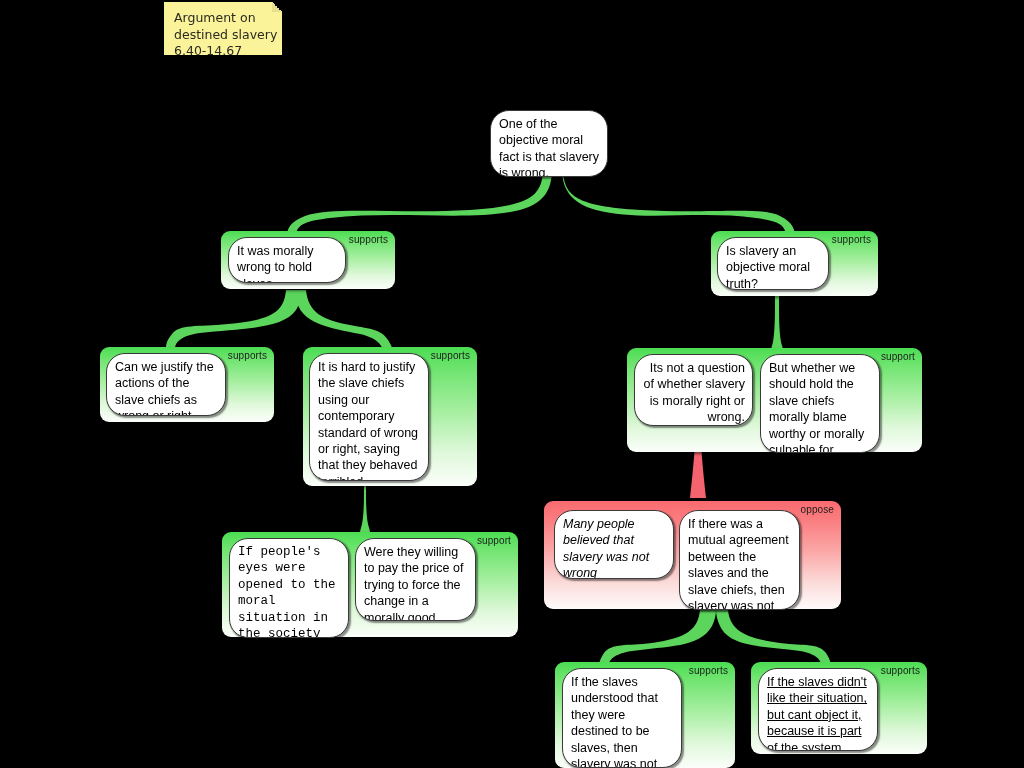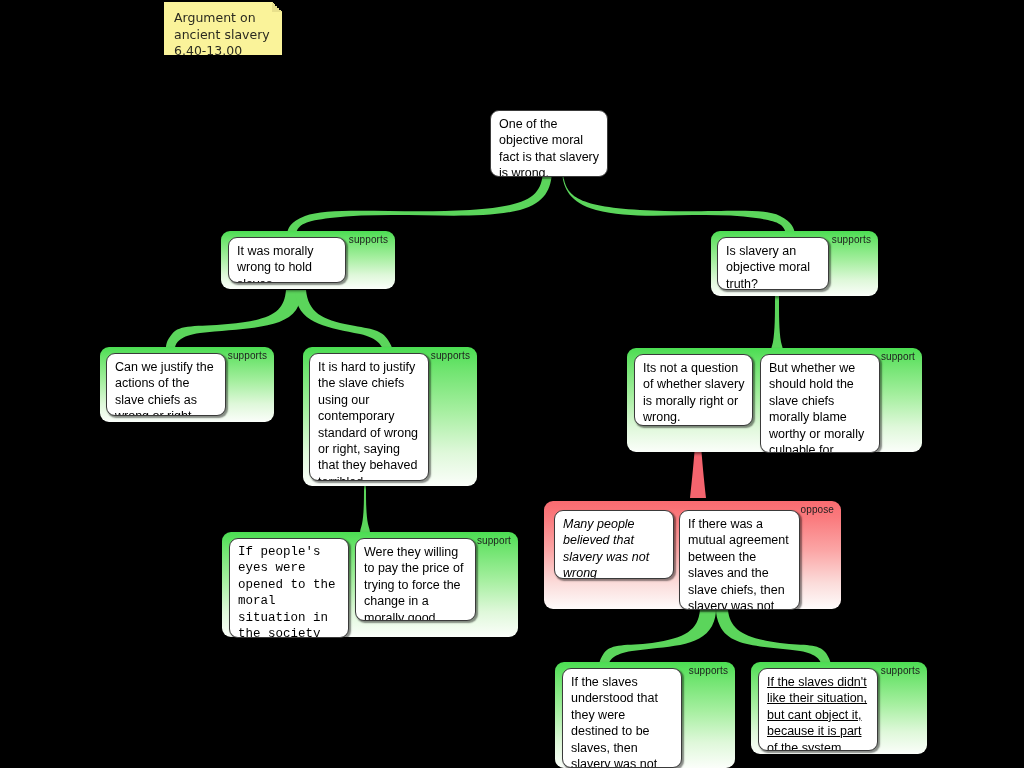--- a/index.html
+++ b/index.html
@@ -50,21 +50,21 @@
     color:#1d1d1d;
     white-space:nowrap;
     padding-left:16px;
   }
 
   
   .card{
     position:absolute;z-index:3;
     background:#ffffff;
     border:1px solid #3a3a3a;
-    border-radius:9px;
+    border-radius:19px;
     box-sizing:border-box;
     padding:5px 7px 5px 8px;
     font-size:12.5px;
     line-height:16.4px;
     color:#000;
     box-shadow:1.5px 1.5px 1.5px rgba(0,0,0,.45);
     overflow:hidden;
   }
 </style>
 </head>
@@ -95,22 +95,22 @@
 
       <path d="M690,498 C692,480 694,460 695,444 L701,444 C702,460 704,480 706,498 Z"></path>
       <rect x="684" y="426" width="28" height="4" rx="1.5"></rect>
       <path d="M694,430 L702,430 L701,446 L695,446 Z"></path>
     </g>
   </svg>
 
   <div class="sticky" style="left:164px;top:2px;width:118px;height:53px;">
     <span class="fold"></span>
     <div class="line">Argument on</div>
-    <div class="line">ancient slavery</div>
-    <div class="line">6.40-13.00</div>
+    <div class="line">destined slavery</div>
+    <div class="line">6.40-14.67</div>
   </div>
 
   <div class="card" style="left:490px;top:110px;width:118px;height:67px;">
     <span>One of the objective moral fact is that slavery is wrong.</span>
   </div>
 
   <div class="group support" style="left:221px;top:231px;width:174px;height:58px;">
     <span class="reltag">supports</span>
   </div>
   <div class="card" style="left:228px;top:237px;width:118px;height:46px;">
@@ -134,21 +134,21 @@
   <div class="group support" style="left:303px;top:347px;width:174px;height:139px;">
     <span class="reltag">supports</span>
   </div>
   <div class="card" style="left:309px;top:353px;width:120px;height:128px;">
     <span>It is hard to justify the slave chiefs using our contemporary standard of wrong or right, saying that they behaved terribled.</span>
   </div>
 
   <div class="group support" style="left:627px;top:348px;width:295px;height:104px;">
     <span class="reltag">support</span>
   </div>
-  <div class="card" style="left:634px;top:354px;width:119px;height:72px;">
+  <div class="card" style="left:634px;top:354px;width:119px;height:72px;text-align:right;">
     <span>Its not a question of whether slavery is morally right or wrong.</span>
   </div>
   <div class="card" style="left:760px;top:354px;width:120px;height:99px;">
     <span>But whether we should hold the slave chiefs morally blame worthy or morally culpable for having done it.</span>
   </div>
 
   <div class="group support" style="left:222px;top:532px;width:296px;height:105px;">
     <span class="reltag">support</span>
   </div>
   <div class="card" style="left:229px;top:538px;width:120px;height:100px;font-family:Liberation Mono, monospace;">

